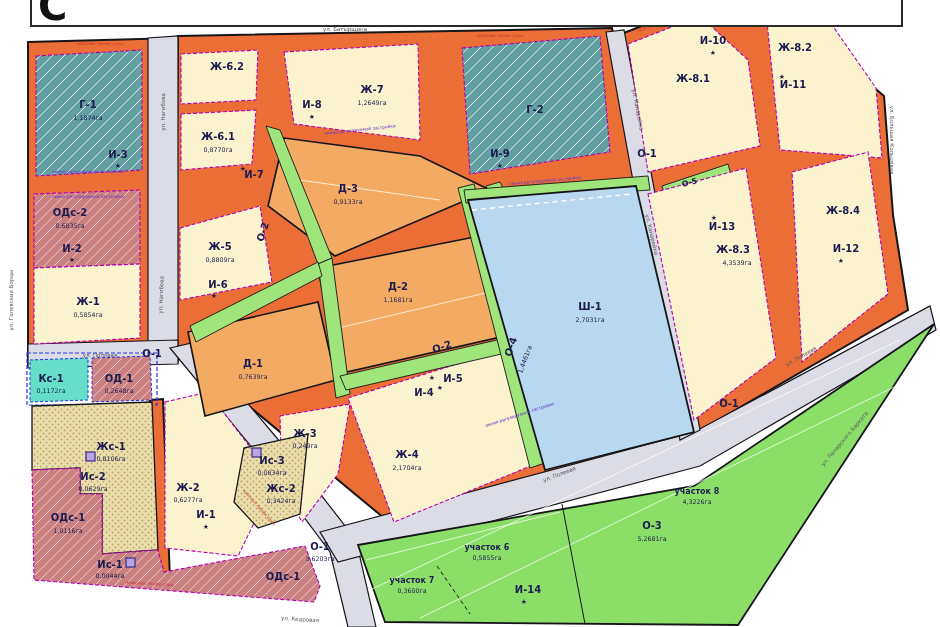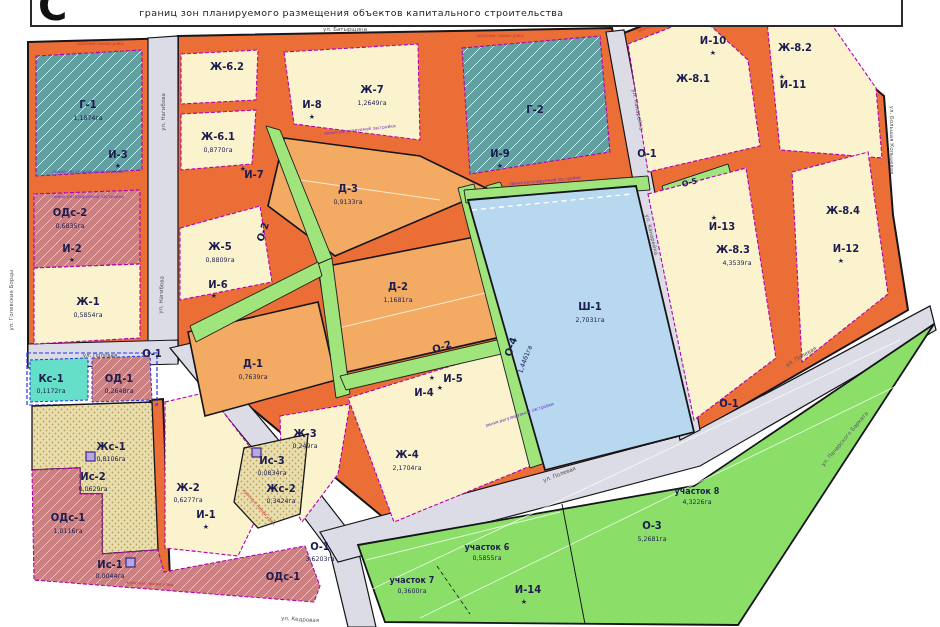--- a/index.html
+++ b/index.html
@@ -256,15 +256,14 @@
     <text class="tiny-red" x="150" y="585" transform="rotate(3 150 585)">красные линии улиц</text>
     <text class="tiny-purple" x="88" y="198">линия регулируемой застройки</text>
     <text class="tiny-purple" x="88" y="173">линия регулируемой застройки</text>
     <text class="tiny-purple" x="360" y="131" transform="rotate(-6 360 131)">линия регулируемой застройки</text>
     <text class="tiny-purple" x="520" y="416" transform="rotate(-18 520 416)">линия регулируемой застройки</text>
     <text class="tiny-purple" x="545" y="182" transform="rotate(-5 545 182)">линия регулируемой застройки</text>
   </svg>
 
   <div id="hdr">
     <span class="glyph">С</span>
-    <span class="ttl">границ зон планируемого размещения объектов капитального строительства</span>
   </div>
 </div>
 
 </body></html>

